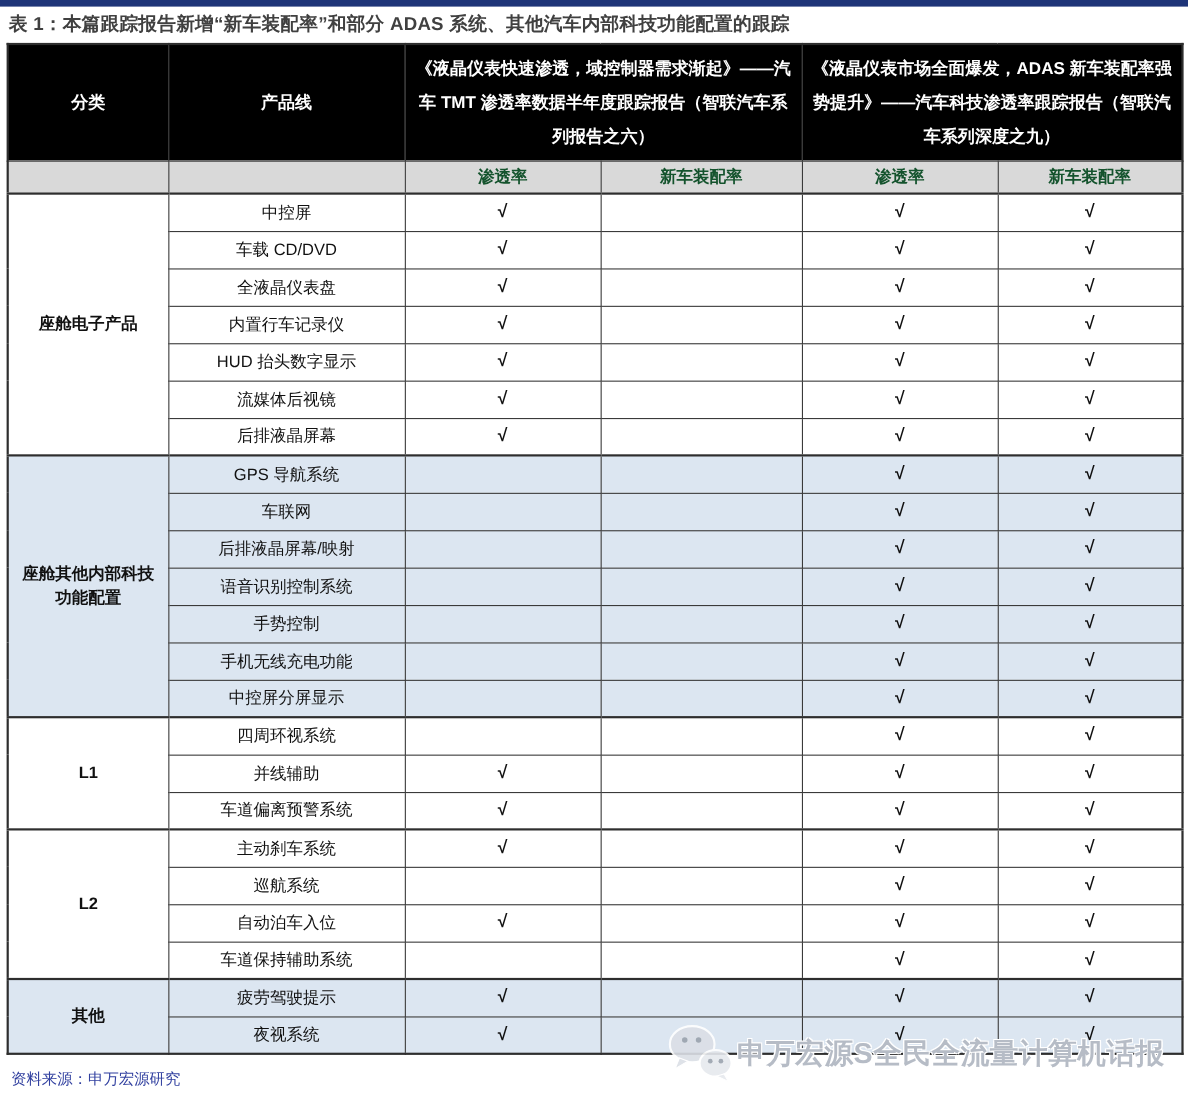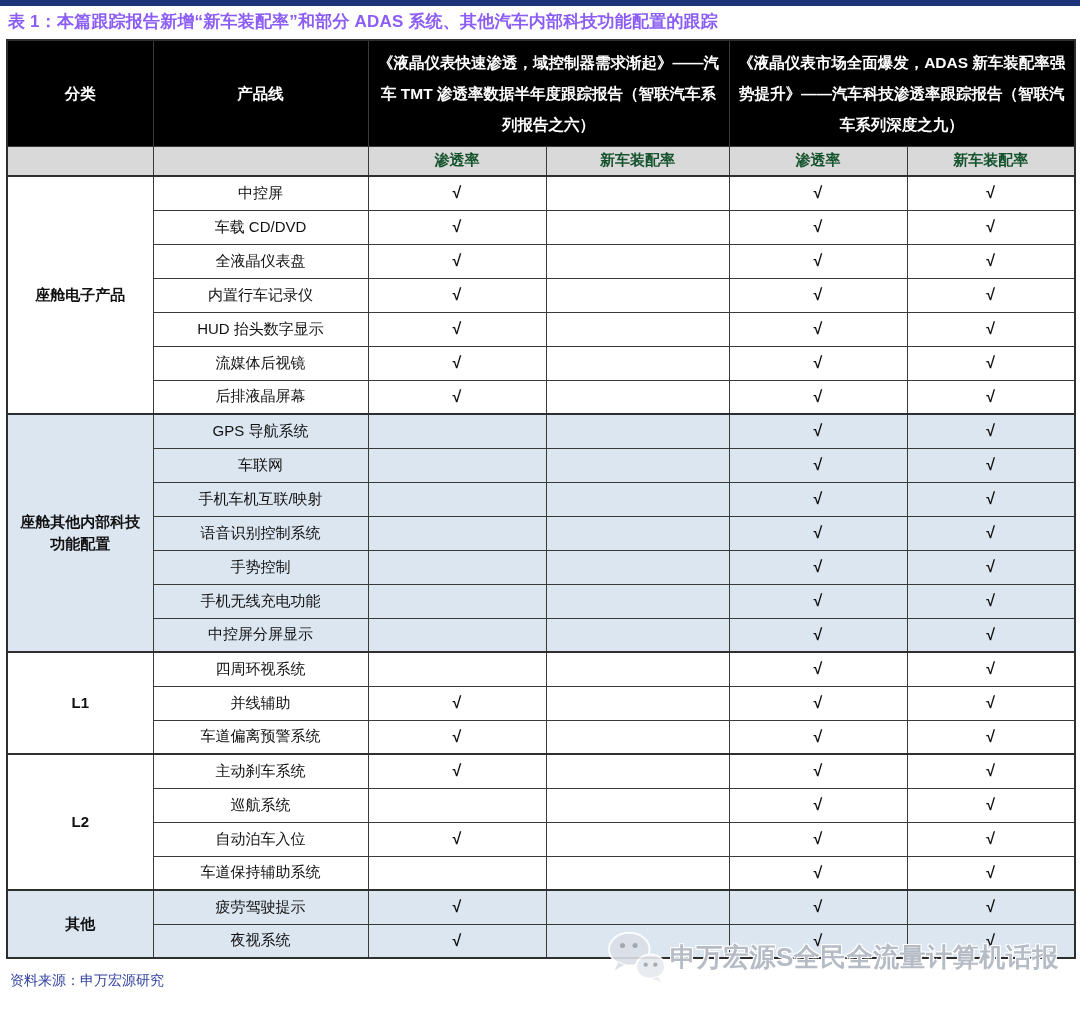--- a/index.html
+++ b/index.html
@@ -2,21 +2,21 @@
 <html><head>
 <meta charset="utf-8">
 <style>
   * { margin: 0; padding: 0; box-sizing: border-box; }
   html, body { width: 1080px; background: #ffffff; font-family: "Liberation Sans", sans-serif; }
   body { position: relative; height: 1010px; overflow: hidden; }
 
   .top-bar { position: absolute; top: 0; left: 0; width: 1080px; height: 6px; background: #1E3478; }
 
   .title { position: absolute; top: 10px; left: 8px; width: 1064px;
-           font-size: 17px; font-weight: bold; color: #8b5cf6; letter-spacing: 0.2px; }
+           font-size: 17px; font-weight: bold; color: #404040; letter-spacing: 0.2px; }
 
   table.tracking { position: absolute; top: 39px; left: 6px; width: 1068px;
                    border-collapse: collapse; table-layout: fixed; }
   table.tracking th, table.tracking td { border: 1px solid #3A3A3A; text-align: center; vertical-align: middle; }
   table.tracking { border: 2px solid #2e2e2e; }
 
   tr.hdr-blue th { background: #000000; color: #ffffff; font-weight: bold;
                    font-size: 15.5px; height: 106px; line-height: 31px; padding: 0 6px; }
   tr.hdr-gray th { background: #D9D9D9; color: #14532d; font-weight: bold;
                    font-size: 15px; height: 30px; }
@@ -130,21 +130,21 @@
         <td class="chk">√</td>
       </tr>
       <tr class="shaded">
         <td class="prod">车联网</td>
         <td class="chk"></td>
         <td class="chk"></td>
         <td class="chk">√</td>
         <td class="chk">√</td>
       </tr>
       <tr class="shaded">
-        <td class="prod">手机车机互联/映射</td>
+        <td class="prod">后排液晶屏幕/映射</td>
         <td class="chk"></td>
         <td class="chk"></td>
         <td class="chk">√</td>
         <td class="chk">√</td>
       </tr>
       <tr class="shaded">
         <td class="prod">语音识别控制系统</td>
         <td class="chk"></td>
         <td class="chk"></td>
         <td class="chk">√</td>

